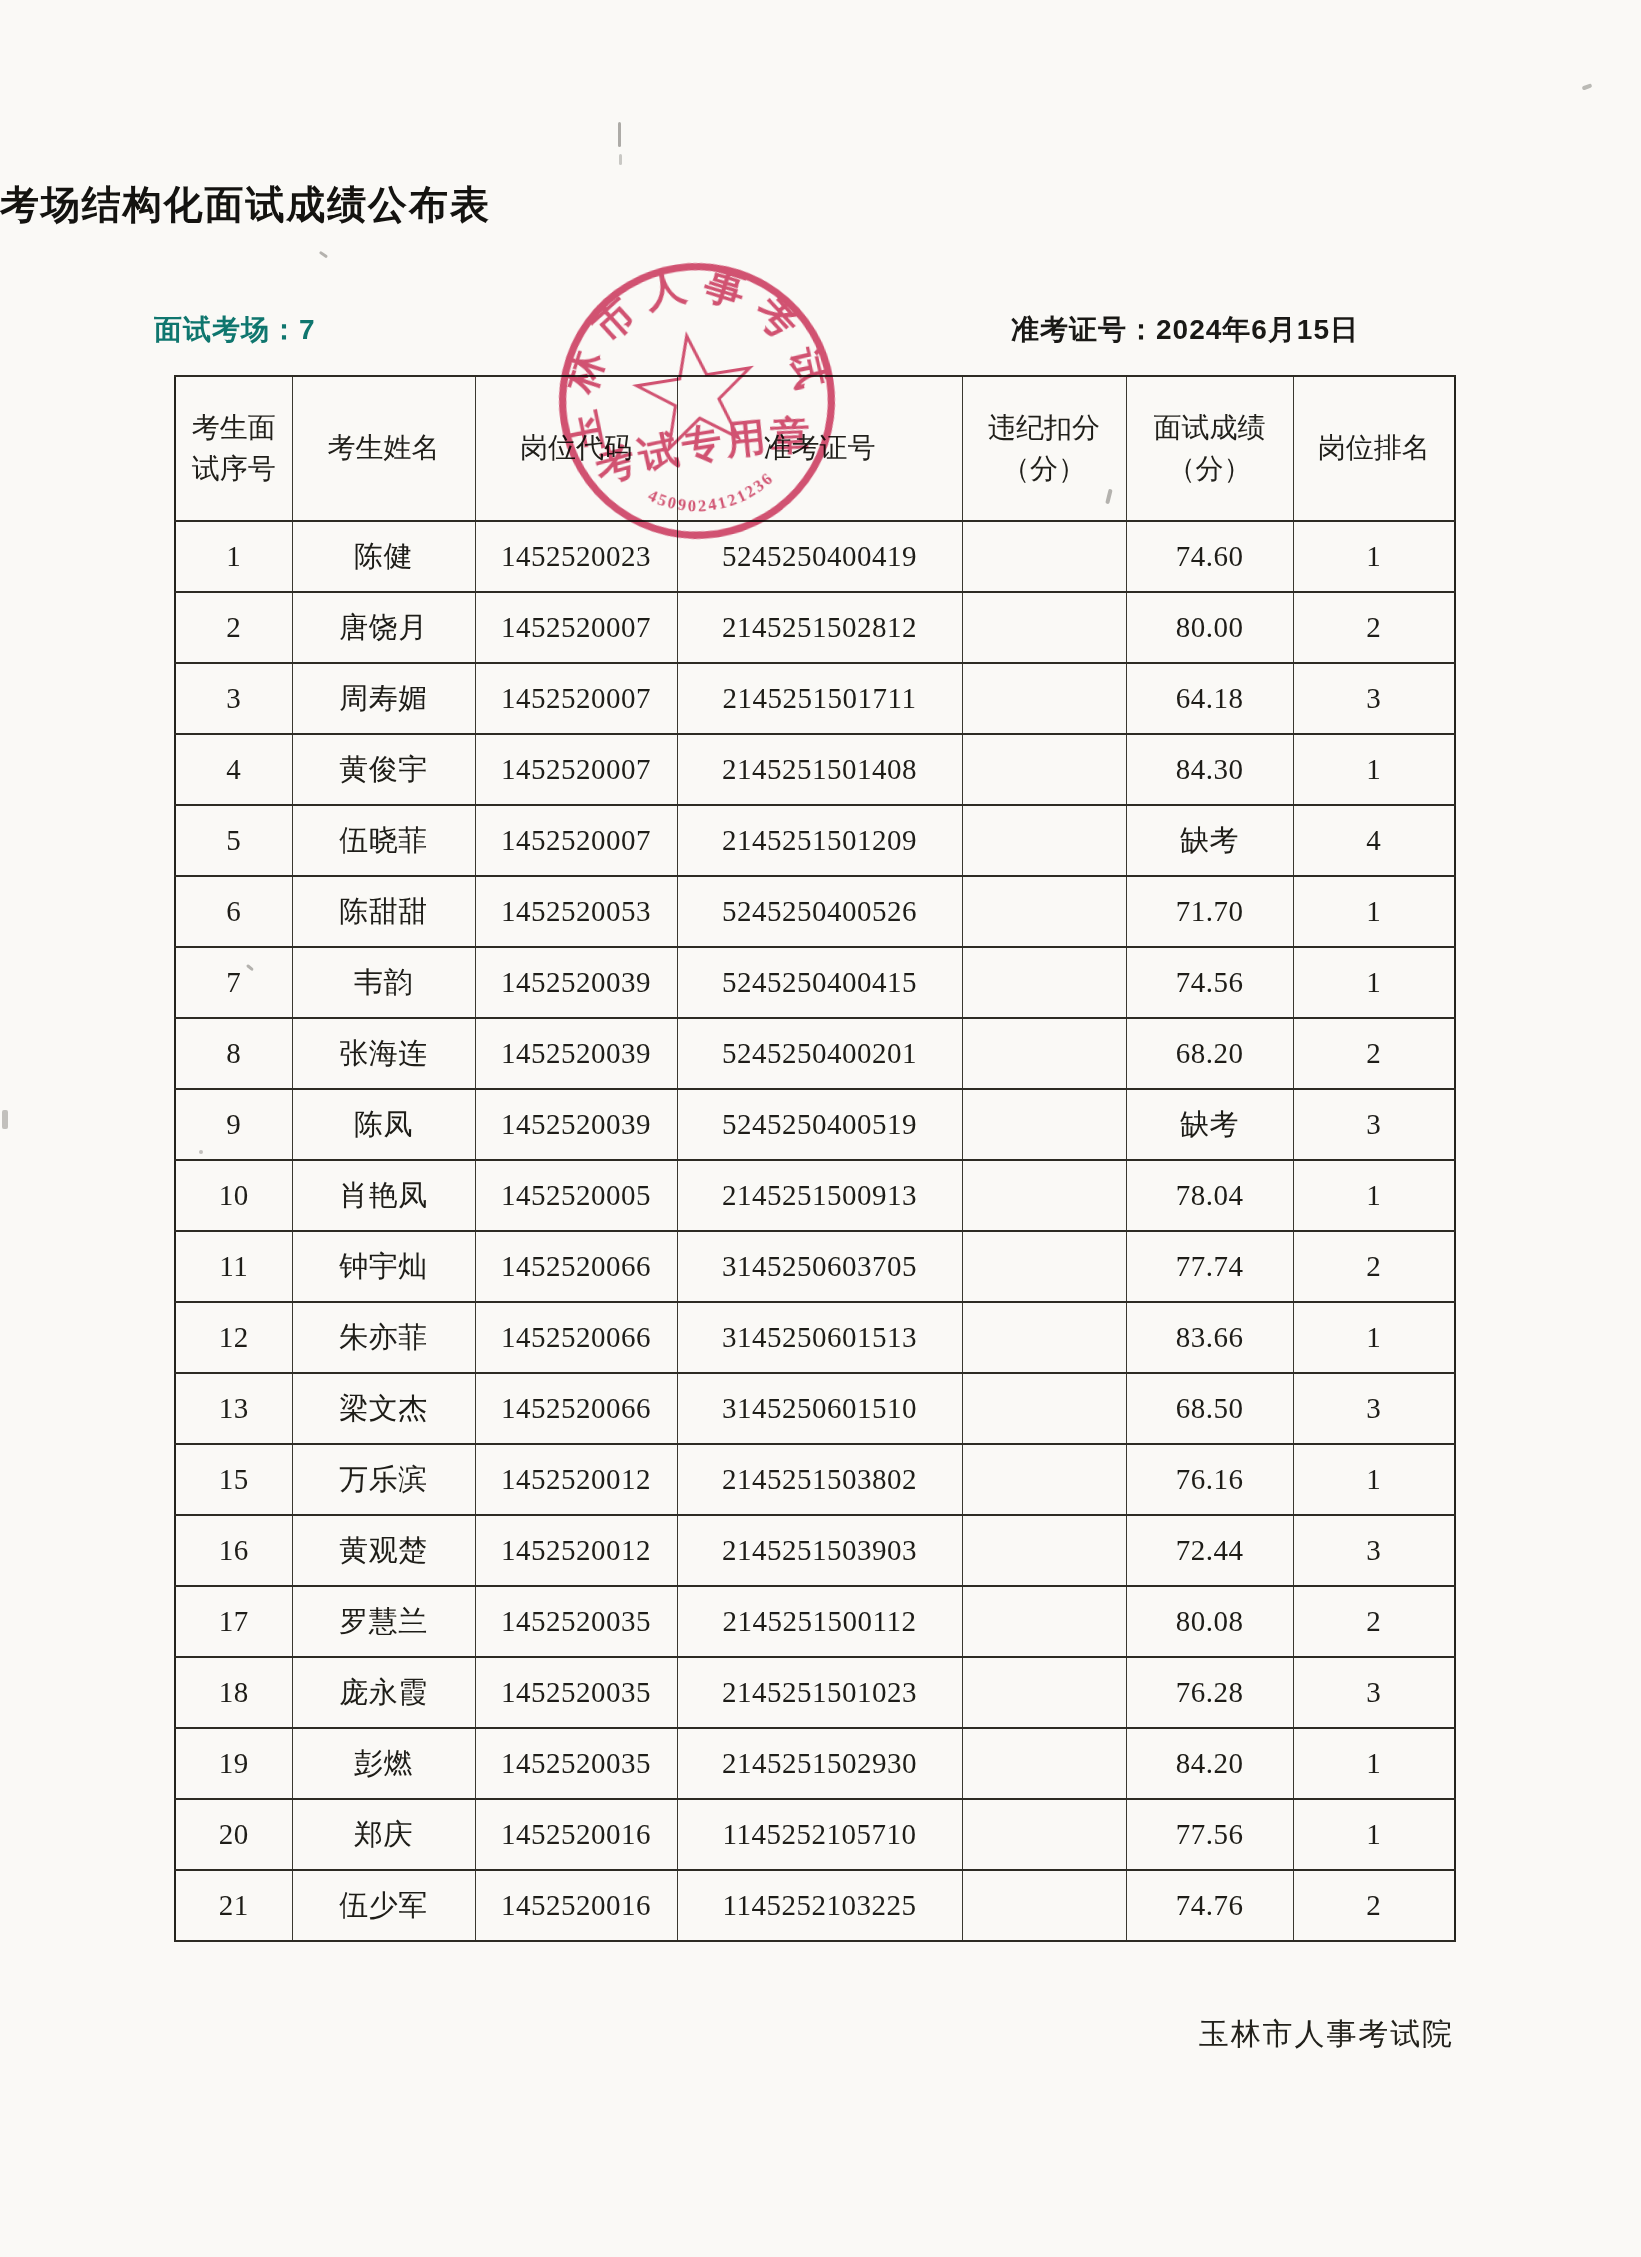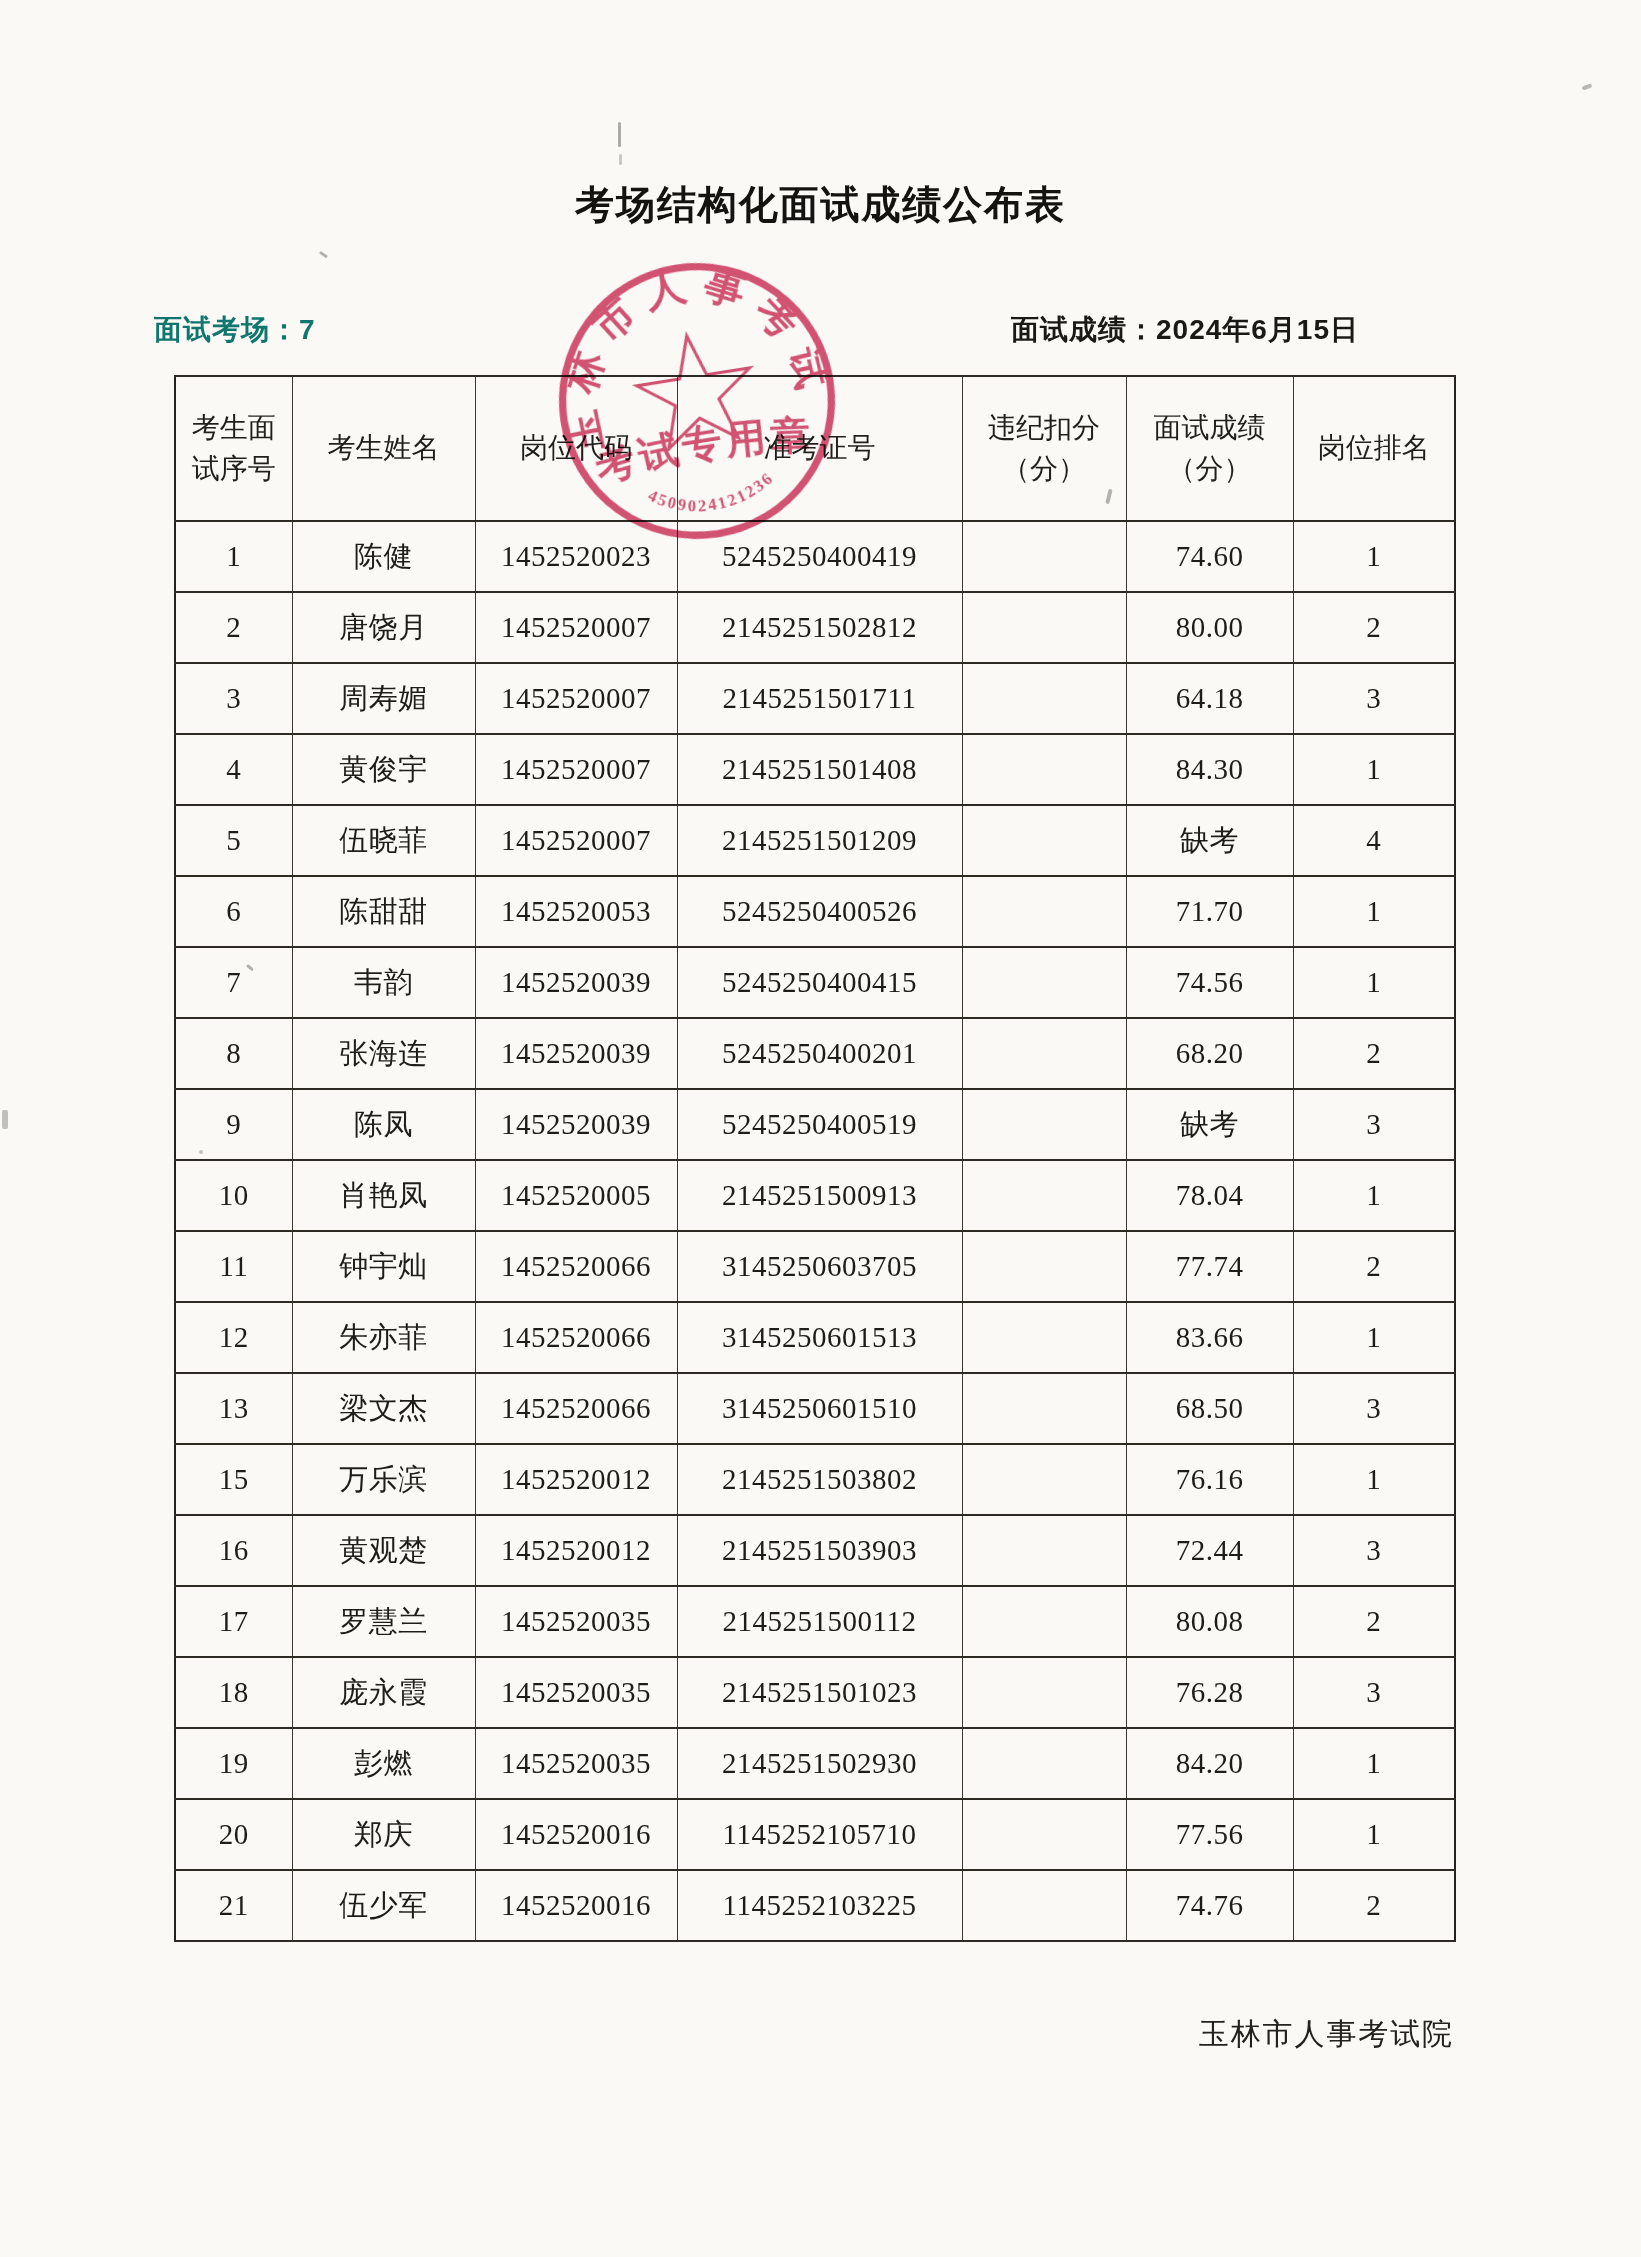--- a/index.html
+++ b/index.html
@@ -6,21 +6,21 @@
   .page{
     position:relative;
     width:1641px;height:2257px;
     background:#faf9f6;
     overflow:hidden;
     font-family:"Liberation Serif","DejaVu Serif",serif;
     color:#1c1b18;
   }
   .title{
     position:absolute;top:178px;left:0;width:100%;
-    margin:0;text-align:center;
+    margin:0;
     font-family:"Liberation Sans","DejaVu Sans",sans-serif;
     font-size:39px;font-weight:700;letter-spacing:1.9px;color:#141310;
   }
   .meta-room{
     position:absolute;left:154px;top:311px;
     font-family:"Liberation Sans","DejaVu Sans",sans-serif;
     font-size:28px;font-weight:700;color:#0f766e;letter-spacing:1px;
   }
   .meta-date{
     position:absolute;right:282px;top:311px;
@@ -92,21 +92,21 @@
   <span class="speck sp3"></span>
   <span class="speck sp4"></span>
   <span class="speck sp5"></span>
   <span class="speck sp6"></span>
   <span class="speck sp7"></span>
   <span class="speck sp8"></span>
 
   <h1 class="title">考场结构化面试成绩公布表</h1>
 
   <span class="meta-room">面试考场：7</span>
-  <span class="meta-date">面试成绩：2024年6月15日</span>
+  <span class="meta-date">准考证号：2024年6月15日</span>
 
   <table class="results">
     <colgroup>
       <col class="col-seq">
         <col class="col-name">
         <col class="col-code">
       <col class="col-ticket">
         <col class="col-deduct">
         <col class="col-score">
         <col class="col-rank">

